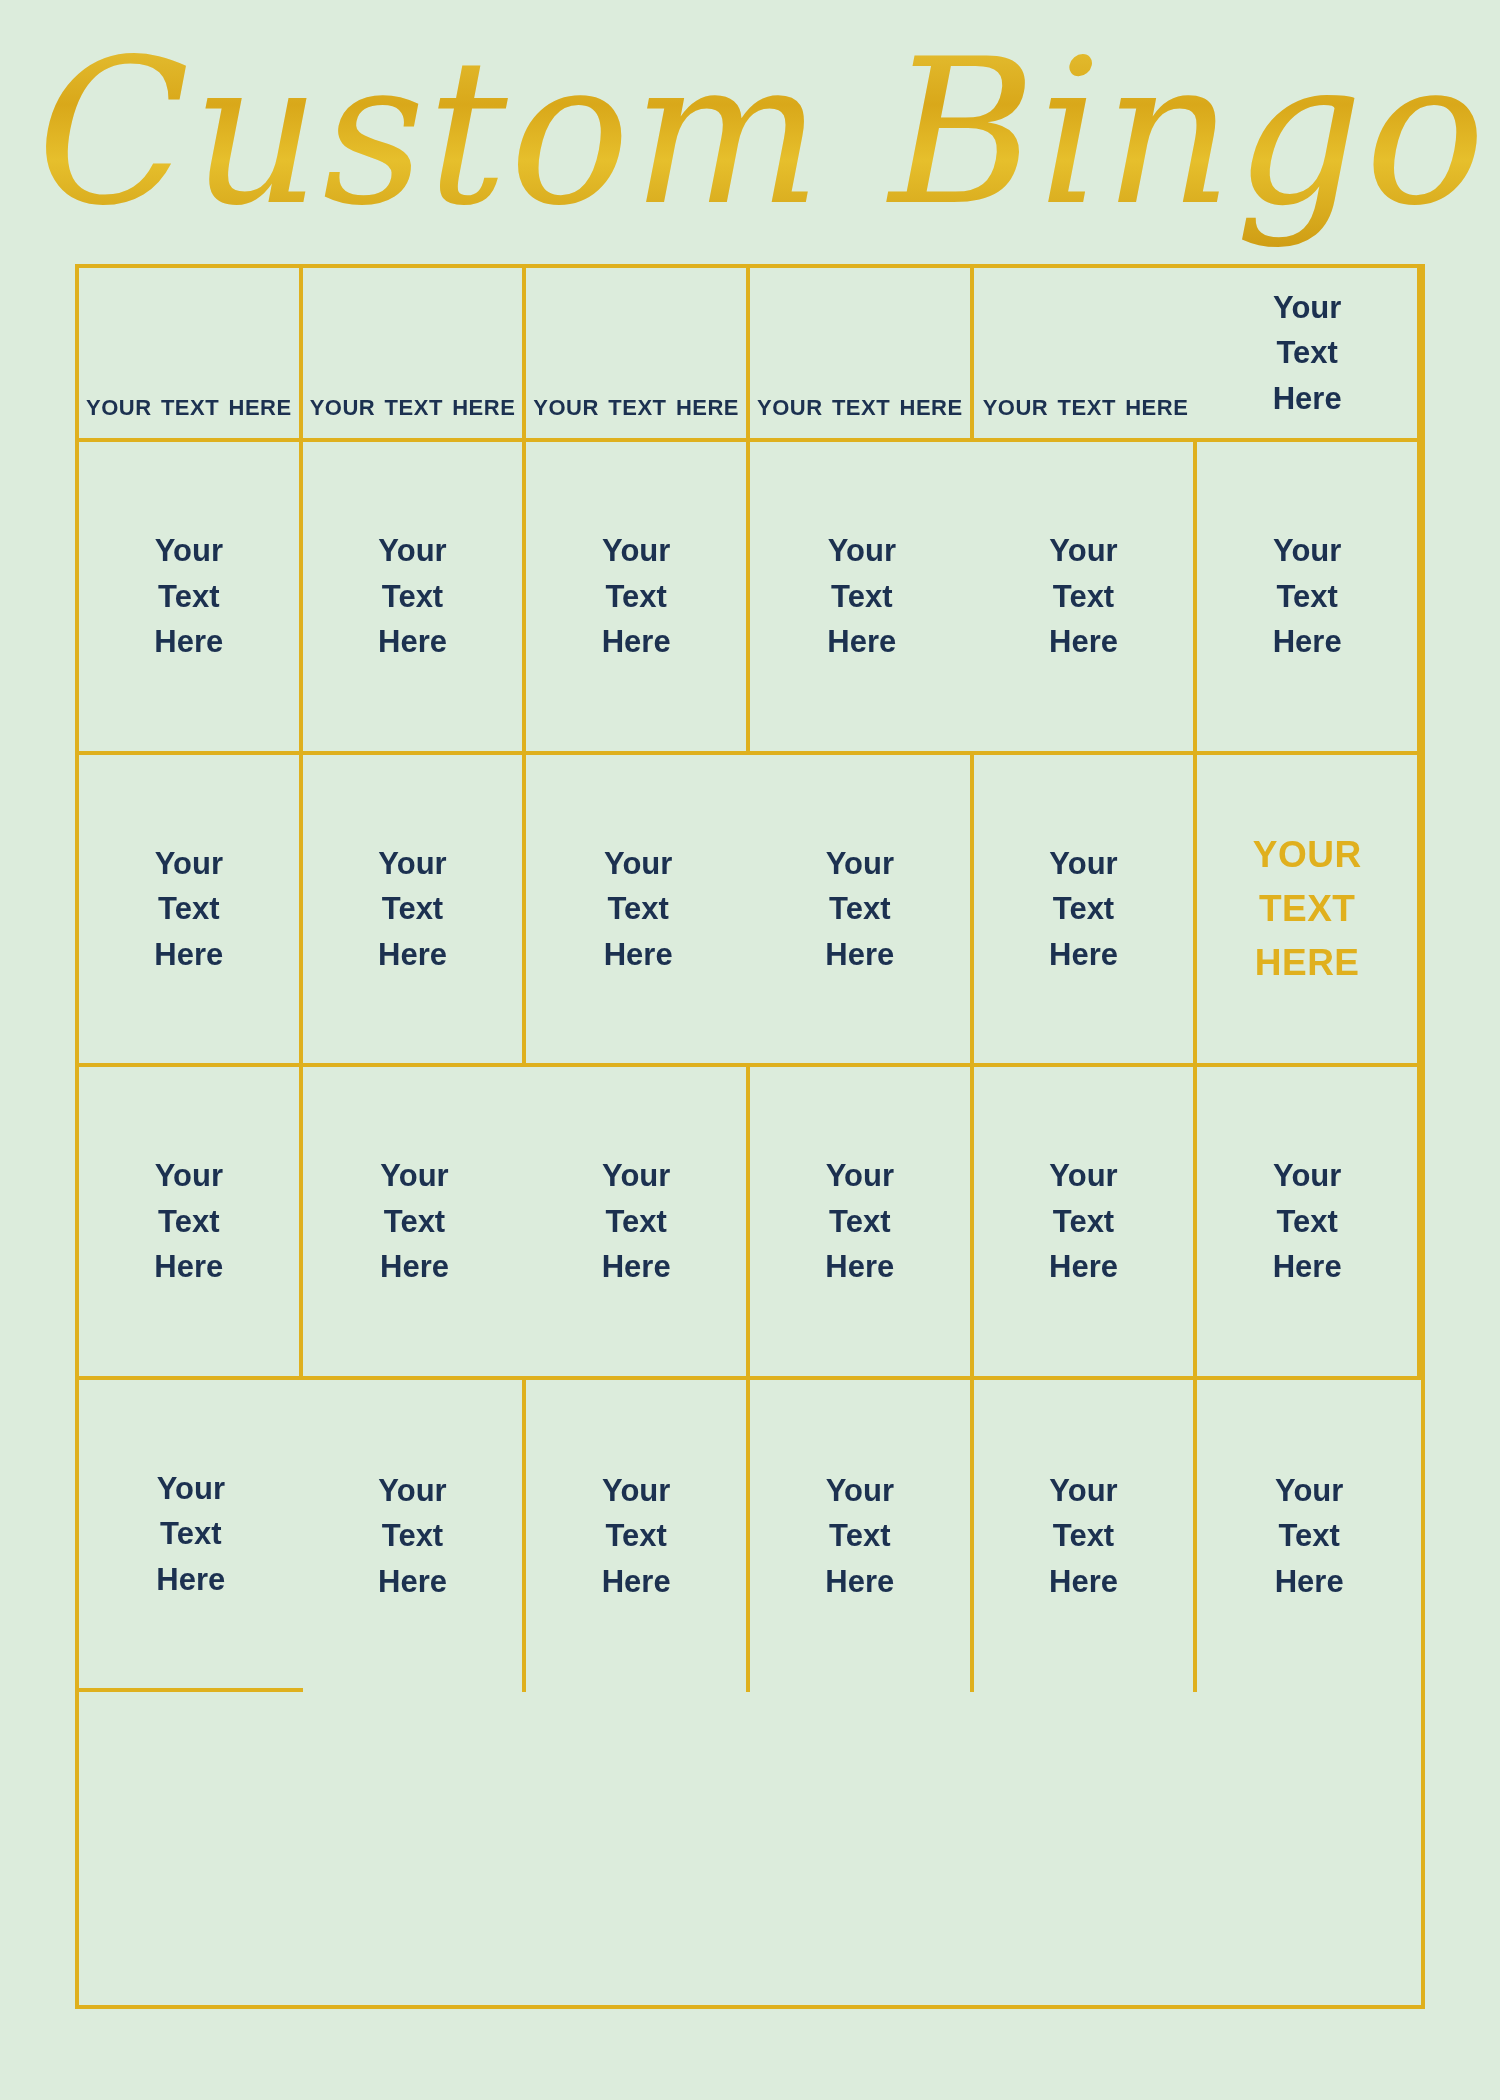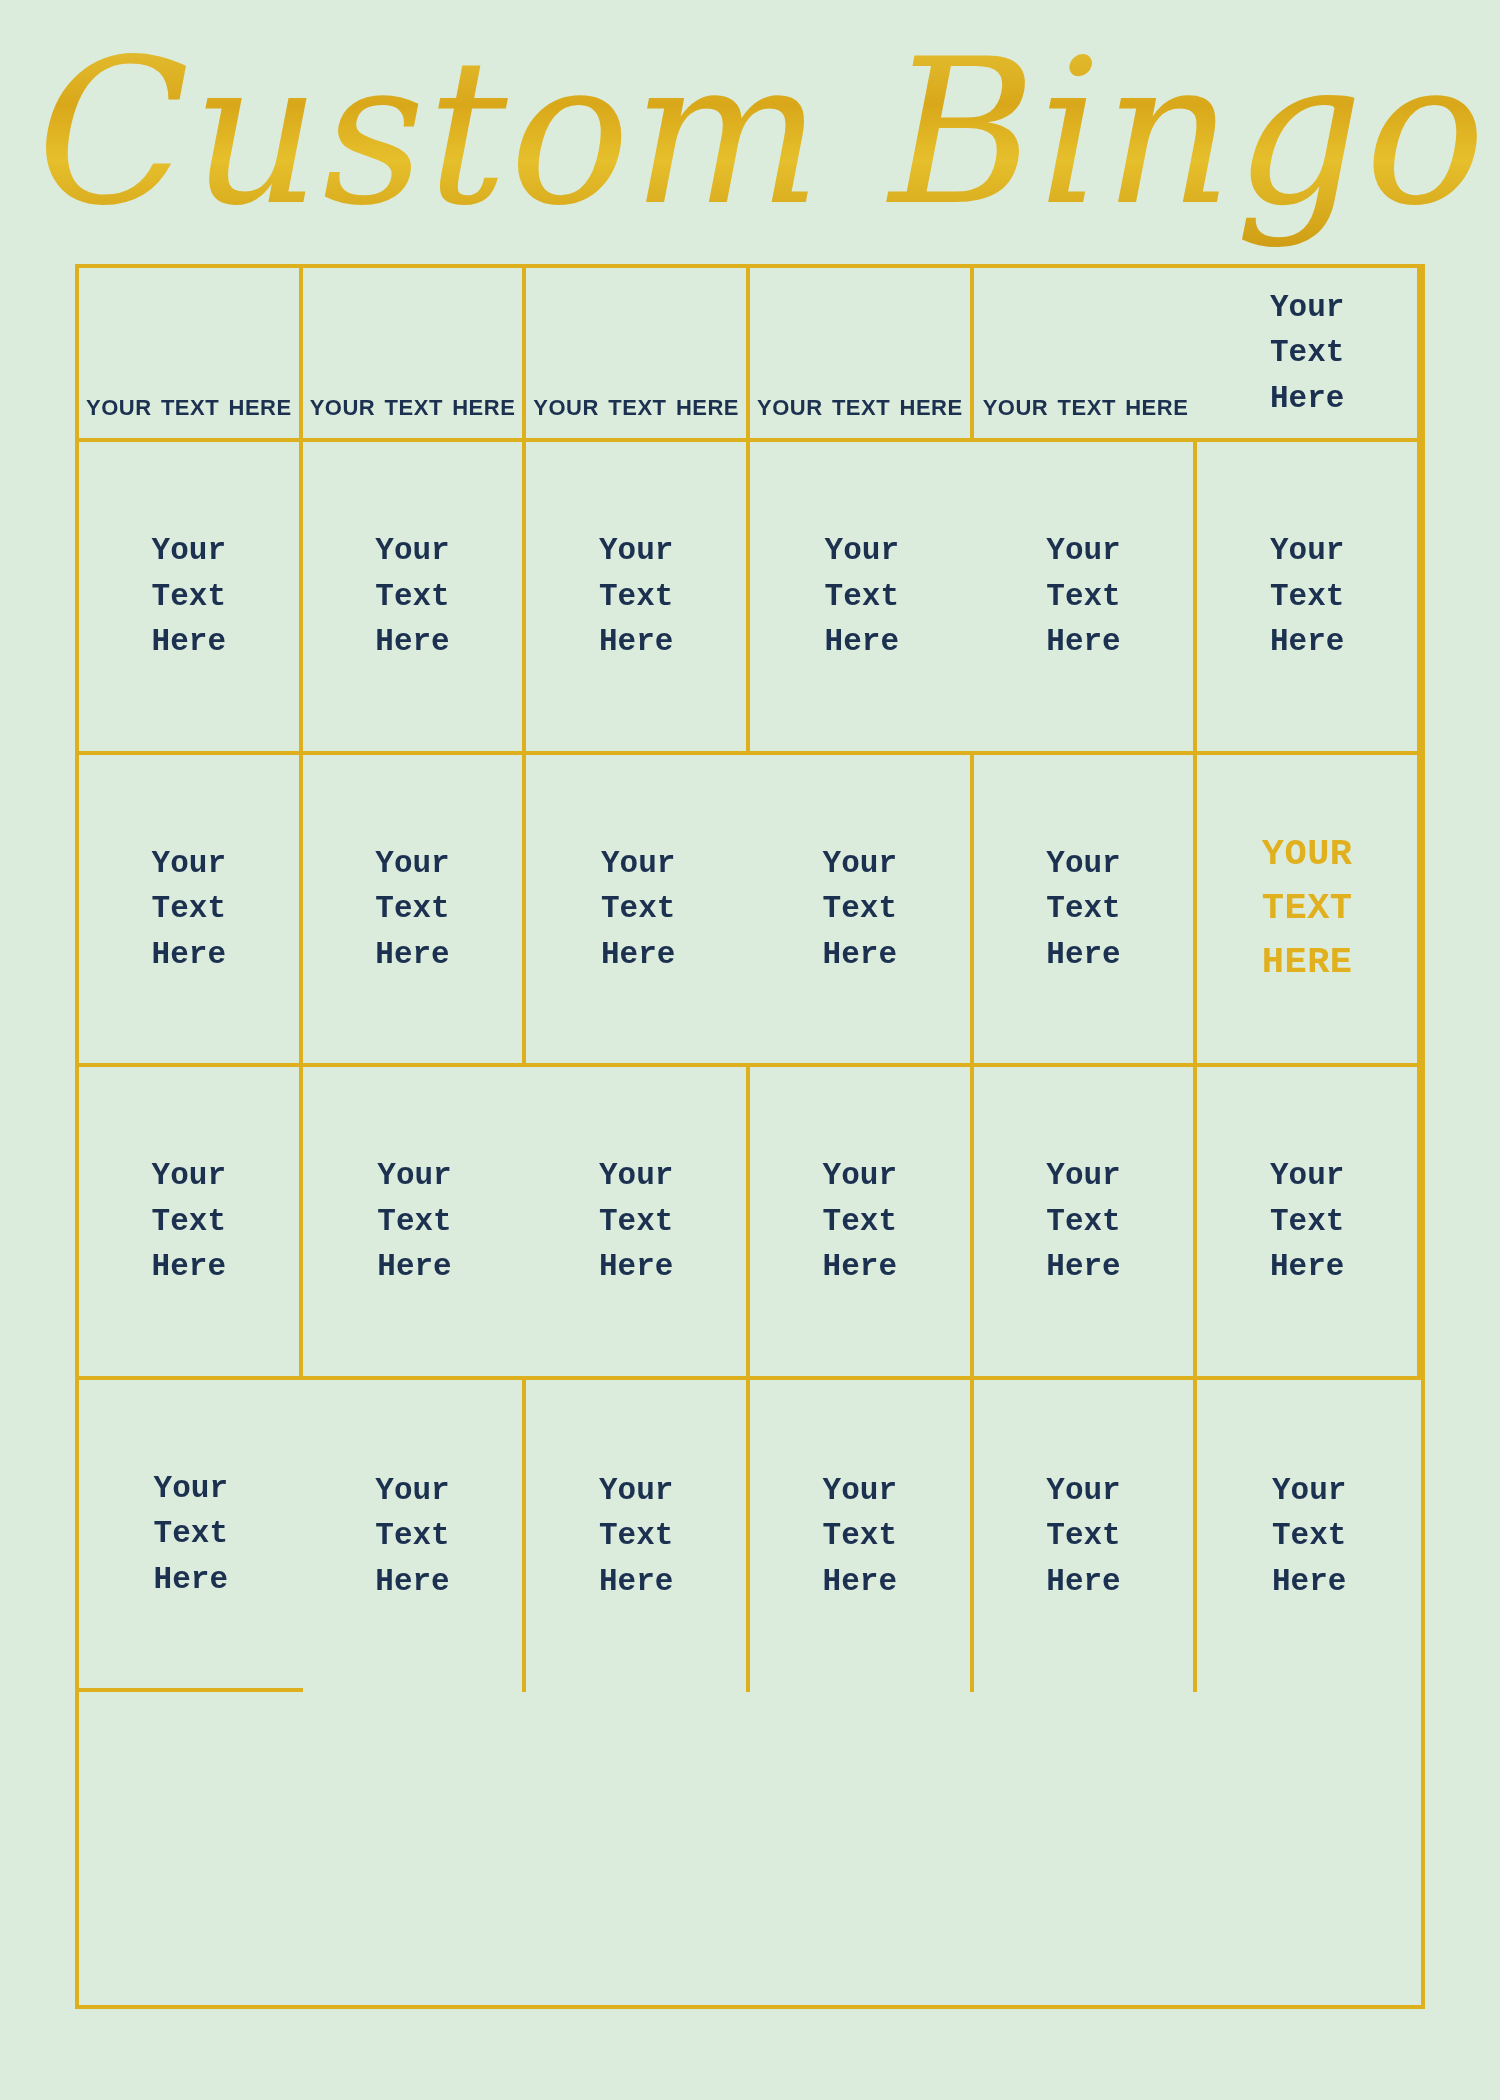--- a/index.html
+++ b/index.html
@@ -92,21 +92,21 @@
     line-height: 1.22;
     letter-spacing: 0.5px;
     font-variant: small-caps;
     text-transform: lowercase;
     max-width: 220px;
   }
 
   
   .cell-label {
     color: #1c3150;
-    font-family: Liberation Mono, monospace;
+    font-family: Liberation Sans, sans-serif;
     font-weight: 700;
     font-size: 31px;
     line-height: 1.47;
     white-space: pre-line;
   }
 
   .cell-free .cell-label {
     color: #e0b01e;
     font-size: 37px;
     line-height: 1.45;

